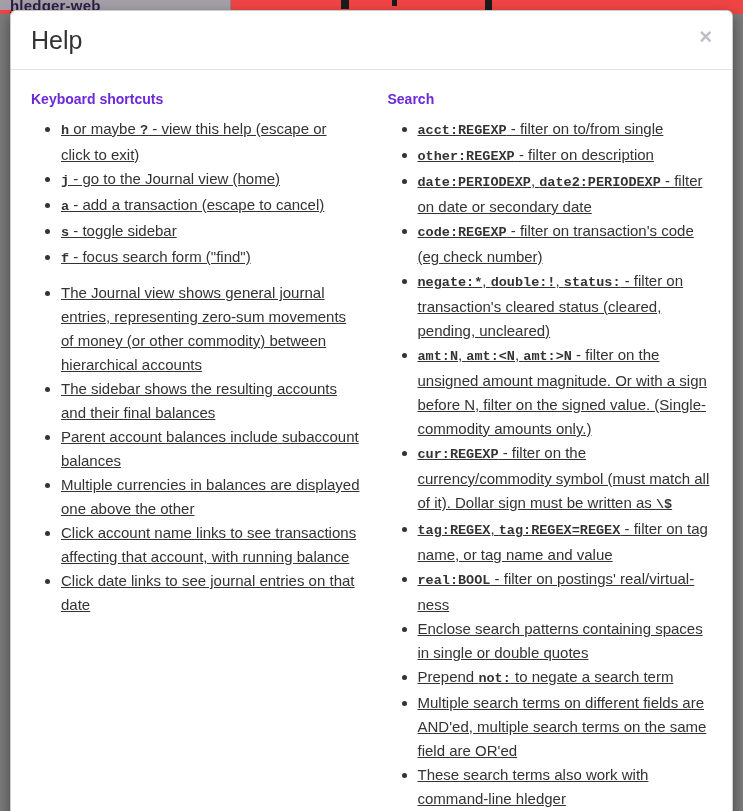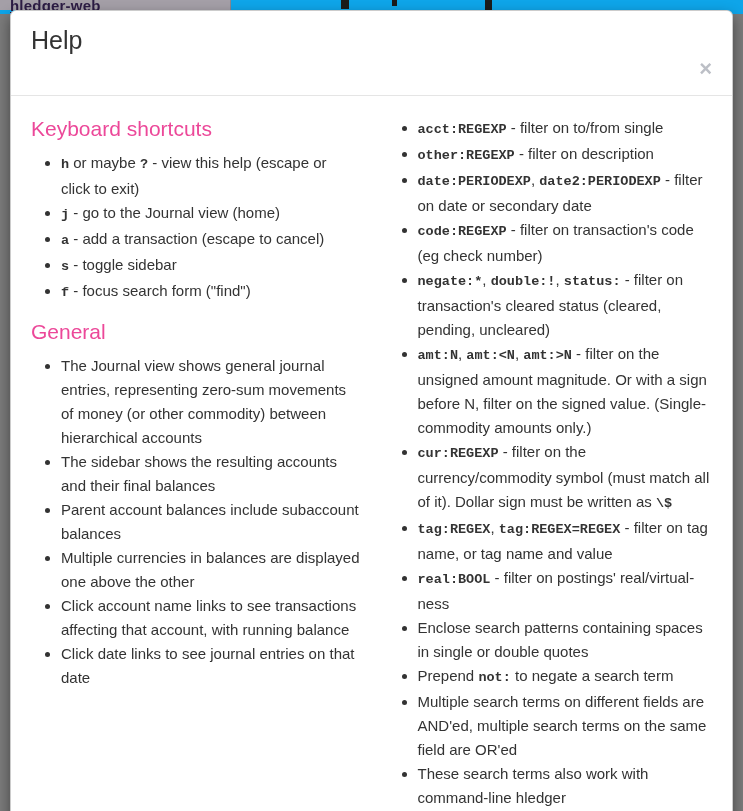--- a/index.html
+++ b/index.html
@@ -8,21 +8,21 @@
     position: relative;
     overflow: hidden;
     background: #7b7b7b;
     font-family: "Liberation Sans", "DejaVu Sans", sans-serif;
     color: #333;
   }
 
   
   .top-strip {
     position: absolute; top: 0; left: 0; right: 0; height: 14px;
-    background: #0ea5e9; overflow: hidden;
+    background: #ef4444; overflow: hidden;
   }
   .top-strip .sidebar-bg {
     position: absolute; top: 0; left: 0; width: 230px; height: 10px;
     background: #a49fa7; border-right: 1px solid #8a8690;
   }
   .brand-link {
     position: absolute; top: -3px; left: 10px;
     font-size: 15px; font-weight: bold;
     color: #2c1c44; text-decoration: underline;
     letter-spacing: 0.2px;
@@ -41,21 +41,20 @@
     background: #fff;
     border: 1px solid rgba(0,0,0,0.2);
     border-radius: 6px;
     box-shadow: 0 6px 14px rgba(0,0,0,0.45);
     box-sizing: border-box;
   }
   .modal-header {
     display: flex; align-items: flex-start;
     padding: 13px 14px 13px 20px;
     border-bottom: 1px solid #e5e5e5;
-    flex-direction: column;
   }
   .modal-title {
     margin: 0; font-size: 25px; font-weight: normal; color: #333;
     line-height: 32px;
   }
   .close-btn {
     margin-left: auto;
     background: none; border: none; padding: 2px 6px;
     font-size: 22px; font-weight: bold; line-height: 1;
     color: #bcbfc6; cursor: pointer;
@@ -63,27 +62,28 @@
   }
   .modal-body {
     display: flex;
     padding: 20px 20px 24px 20px;
   }
   .help-col { width: 50%; box-sizing: border-box; }
   .help-col.left  { padding-right: 12px; }
   .help-col.right { padding-left: 16px; }
 
   .help-col h3 {
-    font-size: 21px; font-weight: normal; color: #ec4899;
+    font-size: 14px; font-weight: bold; color: #6d28d9;
     margin: 15px 0 10px 0;
   }
   .help-col h3:first-child { margin-top: 1px; }
   .help-col ul {
     margin: 0 0 10px 0;
     padding-left: 30px;
+    text-decoration: underline;
   }
   .help-col li {
     font-size: 15px; line-height: 24px;
     color: #333;
   }
   .help-col code {
     font-family: "Liberation Mono", "DejaVu Sans Mono", monospace;
     font-weight: bold;
     font-size: 13.5px;
     color: #333;
@@ -109,31 +109,31 @@
   <div class="modal-body">
     <div class="help-col left" id="col-left">
         <h3>Keyboard shortcuts</h3>
         <ul>
           <li><code>h</code><span> or maybe </span><code>?</code><span> - view this help (escape or click to exit)</span></li>
           <li><code>j</code><span> - go to the Journal view (home)</span></li>
           <li><code>a</code><span> - add a transaction (escape to cancel)</span></li>
           <li><code>s</code><span> - toggle sidebar</span></li>
           <li><code>f</code><span> - focus search form ("find")</span></li>
         </ul>
-        <h3>General</h3>
         <ul>
           <li><span>The Journal view shows general journal entries, representing zero-sum movements of money (or other commodity) between hierarchical accounts</span></li>
           <li><span>The sidebar shows the resulting accounts and their final balances</span></li>
           <li><span>Parent account balances include subaccount balances</span></li>
           <li><span>Multiple currencies in balances are displayed one above the other</span></li>
           <li><span>Click account name links to see transactions affecting that account, with running balance</span></li>
           <li><span>Click date links to see journal entries on that date</span></li>
         </ul>
       </div>
     <div class="help-col right" id="col-right">
+        <h3>Search</h3>
         <ul>
           <li><code>acct:REGEXP</code><span> - filter on to/from single</span></li>
           <li><code>other:REGEXP</code><span> - filter on description</span></li>
           <li><code>date:PERIODEXP</code><span>, </span><code>date2:PERIODEXP</code><span> - filter on date or secondary date</span></li>
           <li><code>code:REGEXP</code><span> - filter on transaction's code (eg check number)</span></li>
           <li><code>negate:*</code><span>, </span><code>double:!</code><span>, </span><code>status:</code><span> - filter on transaction's cleared status (cleared, pending, uncleared)</span></li>
           <li><code>amt:N</code><span>, </span><code>amt:&lt;N</code><span>, </span><code>amt:&gt;N</code><span> - filter on the unsigned amount magnitude. Or with a sign before N, filter on the signed value. (Single-commodity amounts only.)</span></li>
           <li><code>cur:REGEXP</code><span> - filter on the currency/commodity symbol (must match all of it). Dollar sign must be written as </span><code>\$</code></li>
           <li><code>tag:REGEX</code><span>, </span><code>tag:REGEX=REGEX</code><span> - filter on tag name, or tag name and value</span></li>
           <li><code>real:BOOL</code><span> - filter on postings' real/virtual-ness</span></li>

